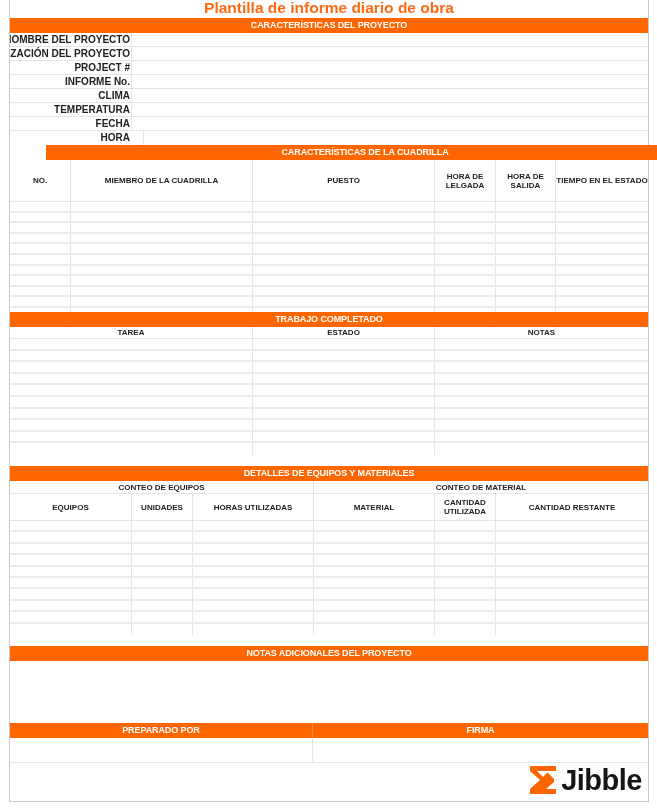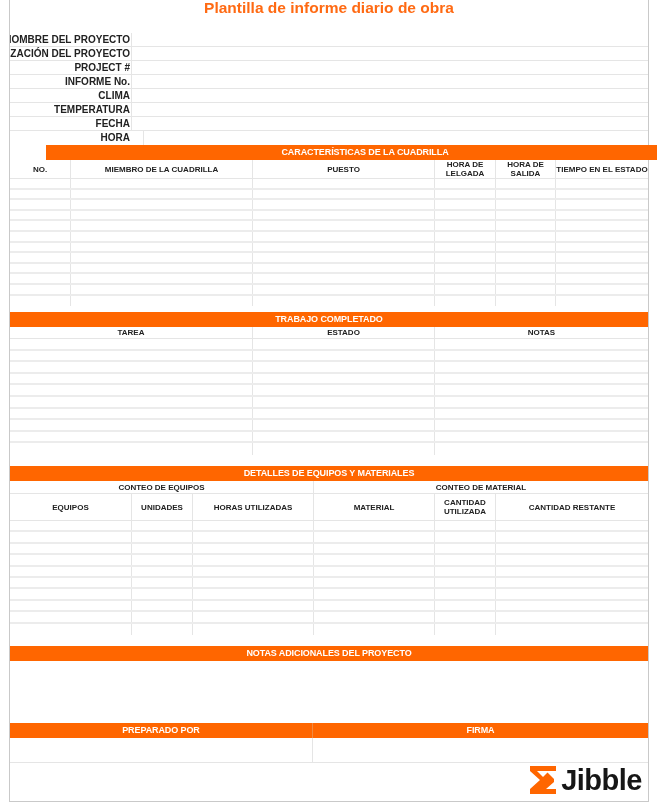--- a/index.html
+++ b/index.html
@@ -59,20 +59,21 @@
   }
   .logo-text { font-weight: bold; font-size: 29px; color: #161616; letter-spacing: -0.5px; line-height: 30px; }
 </style>
 </head>
 <body>
 
 <div class="page">
 
   <div class="title">Plantilla de informe diario de obra</div>
 
+  <div class="bar" style="top:18px;">CARACTERÍSTICAS DEL PROYECTO</div>
 
   <div class="kv-row" style="top:33px;">
     <div class="kv-label"><span>NOMBRE DEL PROYECTO</span></div>
     <div class="kv-value"></div>
   </div>
   <div class="kv-row" style="top:47px;">
     <div class="kv-label"><span>LOCALIZACIÓN DEL PROYECTO</span></div>
     <div class="kv-value"></div>
   </div>
   <div class="kv-row" style="top:61px;">
@@ -95,21 +96,21 @@
     <div class="kv-label"><span>FECHA</span></div>
     <div class="kv-value"></div>
   </div>
   <div class="kv-row" style="top:131px; border-bottom:none;gap:12px;">
     <div class="kv-label"><span>HORA</span></div>
     <div class="kv-value"></div>
   </div>
 
   <div class="bar" style="top:145px;margin-left:36px;">CARACTERÍSTICAS DE LA CUADRILLA</div>
   <div class="grid" style="top:160px;">
-    <div class="hrow" style="height:19px;">
+    <div class="hrow" style="height:42px;">
       <div class="hcell" style="width:60px;">NO.</div>
       <div class="hcell" style="width:182px;">MIEMBRO DE LA CUADRILLA</div>
       <div class="hcell" style="width:182px;">PUESTO</div>
       <div class="hcell" style="width:61px;">HORA DE LELGADA</div>
       <div class="hcell" style="width:60px;">HORA DE SALIDA</div>
       <div class="hcell" style="flex:1;">TIEMPO EN EL ESTADO</div>
     </div>
     <div id="crew-body">
         <div class="drow" style="height: 10.6px;">
           <div class="dcell" style="width: 60px;"></div>

